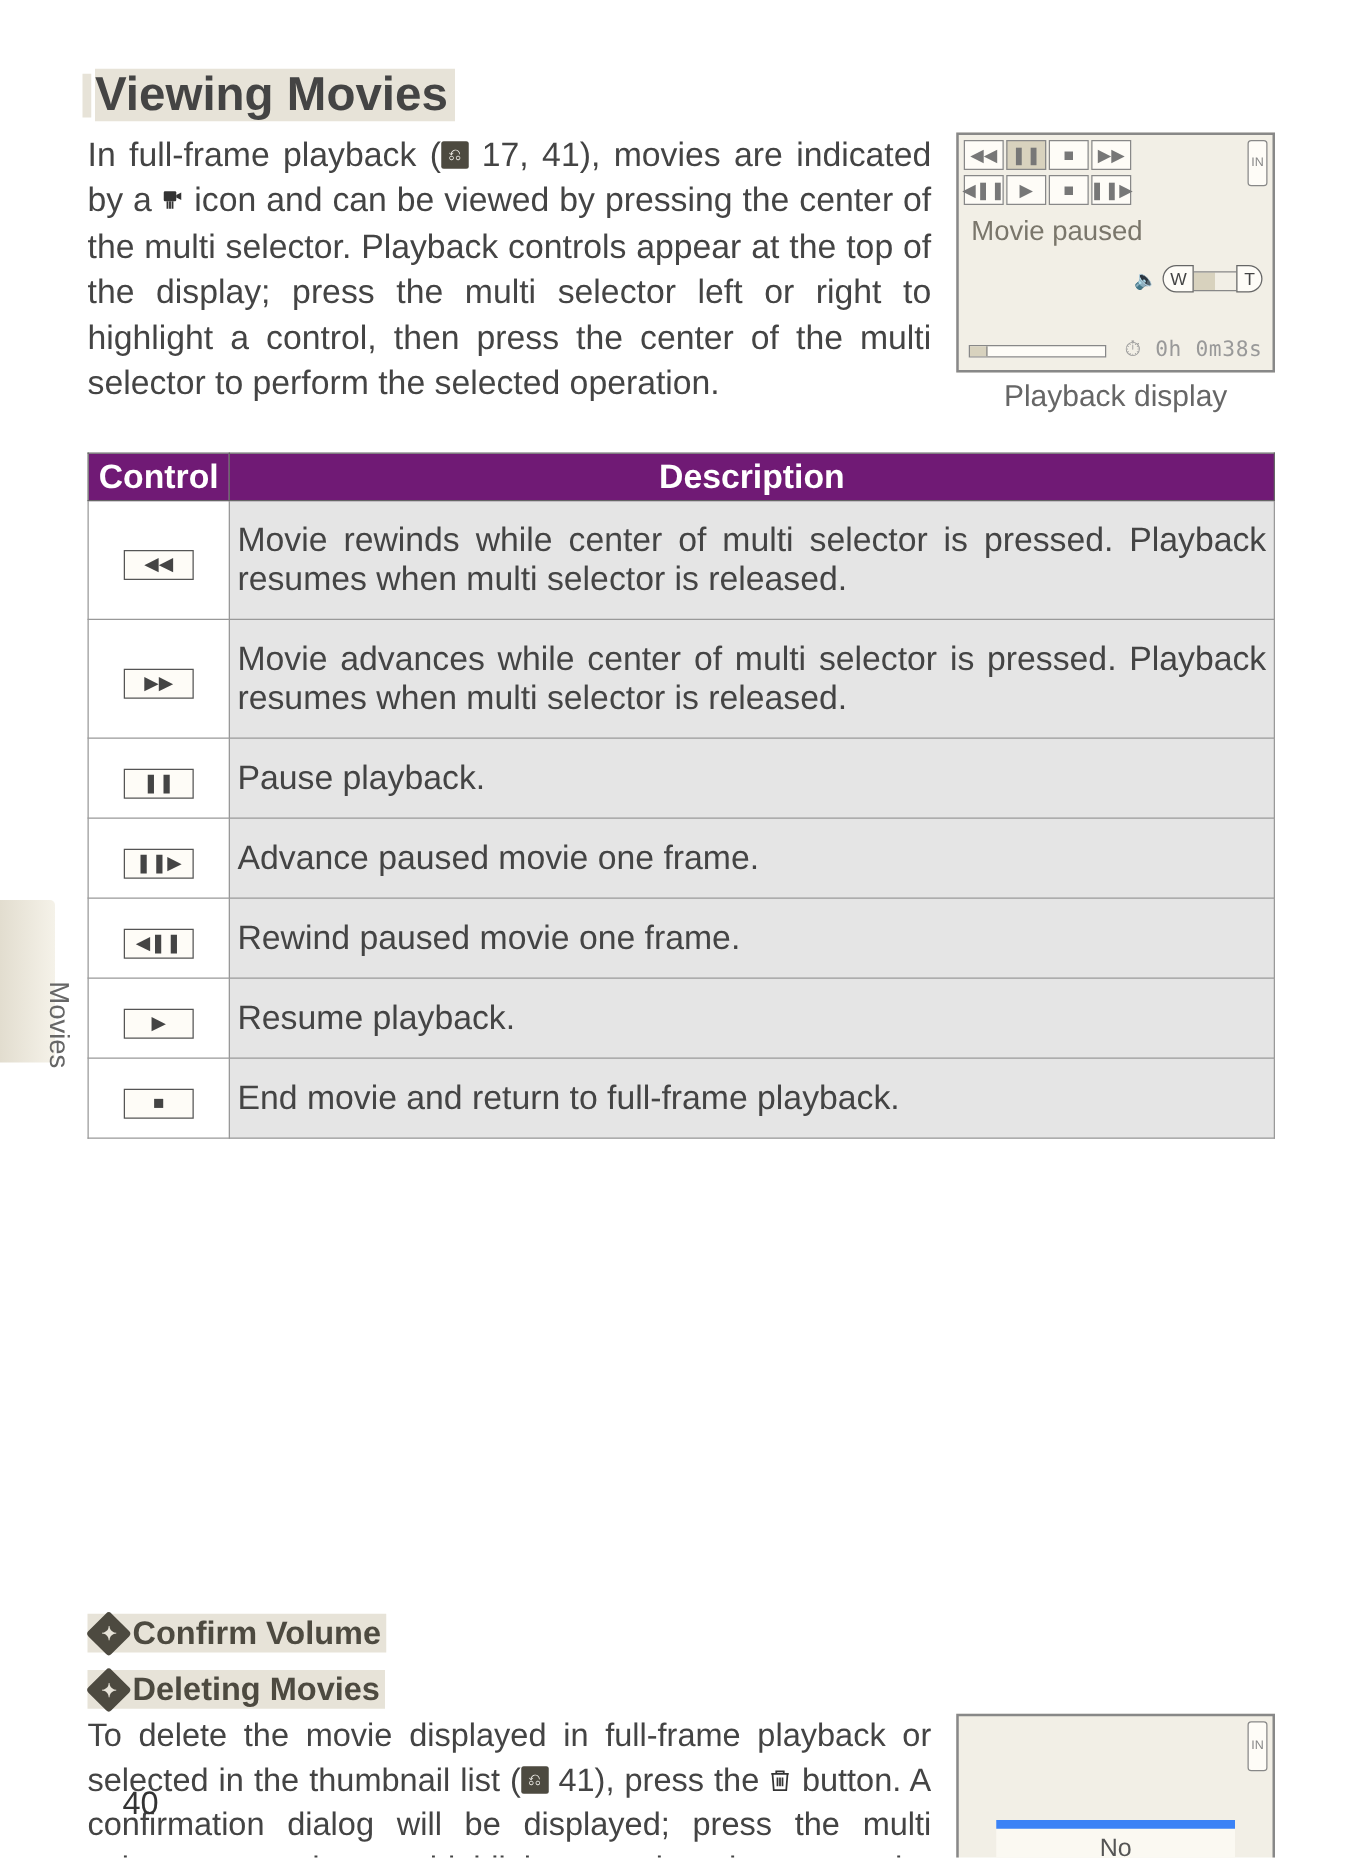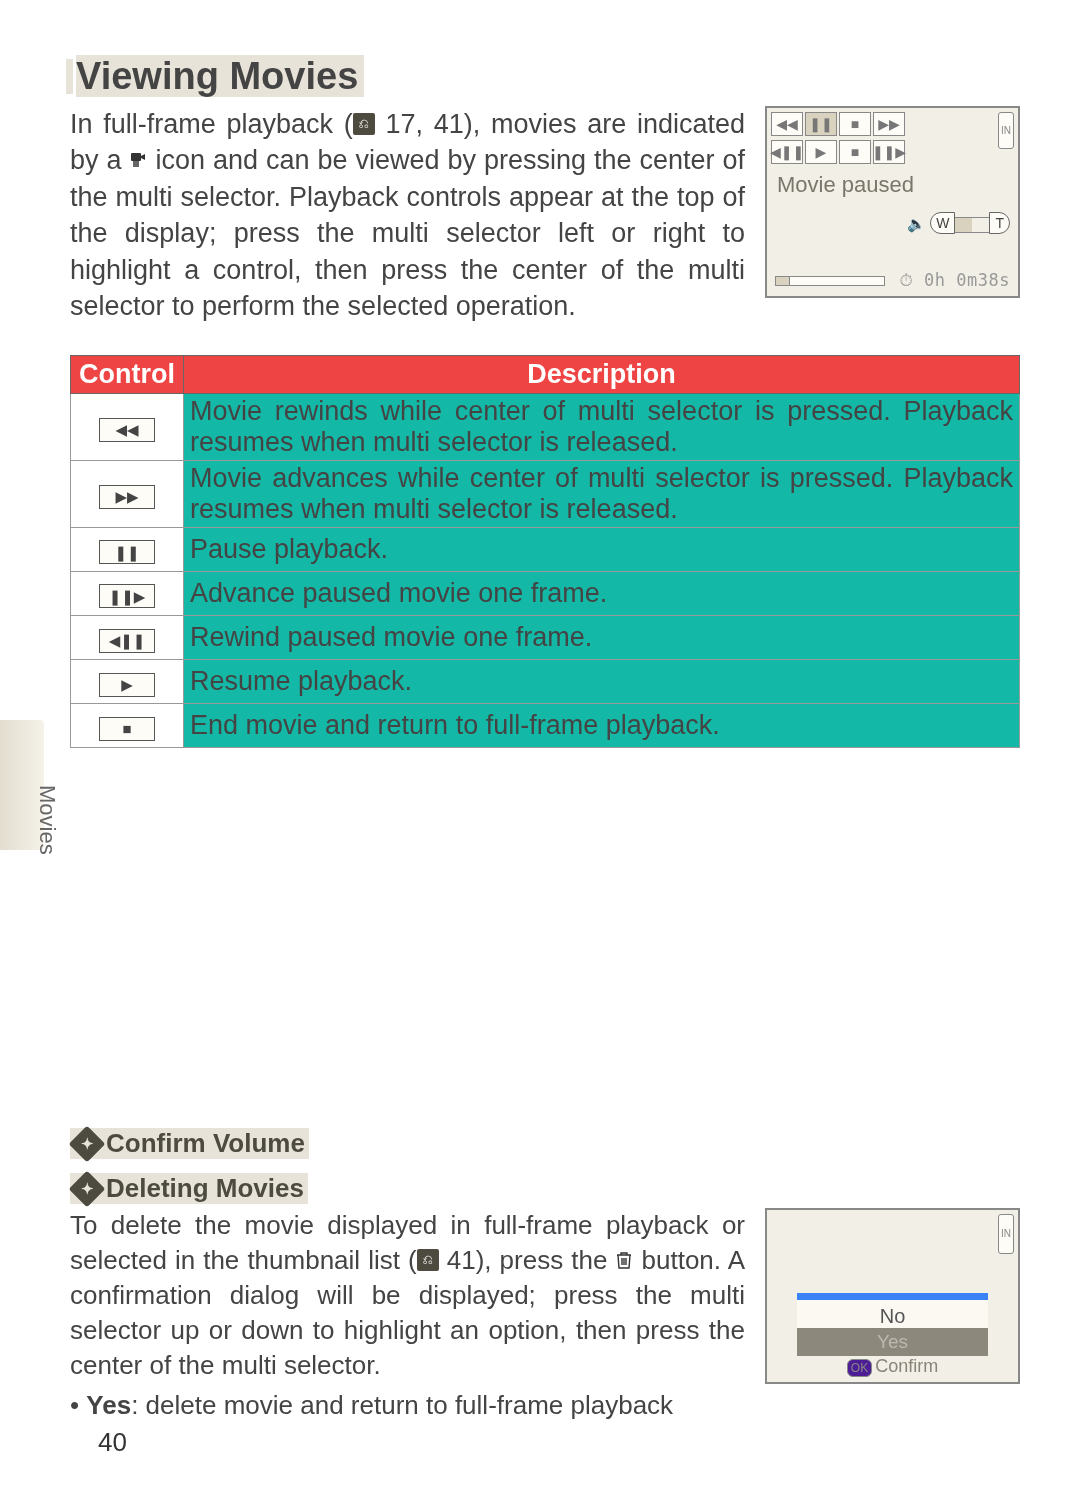--- a/index.html
+++ b/index.html
@@ -61,32 +61,32 @@
   .prog-fill { width:14px; height:100%; background:#d8d2be; border-right:1.5px solid #888;}
   .in-badge { position:absolute; top:4px; right:4px; font-size:10px; border:1px solid #888; border-radius:3px; padding:12px 2px; color:#888; background:#fefcf7;}
 
   table.controls {
     width: 100%;
     border-collapse: collapse;
     margin-top: 30px;
     font-size: 27px;
   }
   table.controls th {
-    background: #ef4444;
+    background: #701a75;
     color: #fff;
     font-weight: 600;
     padding: 3px 8px;
     border: 1px solid #666;
   }
   table.controls th:first-child { width: 105px; }
   table.controls td {
     border: 1px solid #999;
-    padding: 2px 6px;
+    padding: 16px 6px;
     vertical-align: middle;
-    background: #14b8a6;
+    background: #e5e5e5;
     color: #444;
     line-height:1.15;
   }
   table.controls td:nth-child(2){ text-align:justify; }
   table.controls td:first-child { text-align: center; padding:6px; background:#fff;}
   .icon-cell { display:inline-flex; align-items:center; justify-content:center; width:56px; height:24px; border:1.5px solid #555; background:#fefcf7; font-size:15px; }
 
   .side-tab {
     position: absolute;
     left: 0;
@@ -171,20 +171,21 @@
         <div class="ctrl-btn">■</div>
         <div class="ctrl-btn">❚❚▶</div>
       </div>
       <div class="mp-text">Movie paused</div>
       <div class="vol-line">🔈 <span class="inline-icon rounded" style="border-radius:11px 0 0 11px;">W</span><span style="display:inline-block;width:34px;border-top:1.5px solid #888;border-bottom:1.5px solid #888;height:16px;vertical-align:middle;background:linear-gradient(90deg,#d8d2be 50%,transparent 50%);"></span><span class="inline-icon rounded" style="border-radius:0 11px 11px 0;">T</span></div>
       <div class="prog-bar">
           <div class="prog-fill"></div>
         </div>
       <div class="time-line">⏱ <span>0h 0m38s</span></div>
     </div>
+    <div class="display-caption">Playback display</div>
   </div>
 </div>
 
 <table class="controls">
   <thead>
     <tr>
       <th>Control</th>
       <th>Description</th>
     </tr>
   </thead>

